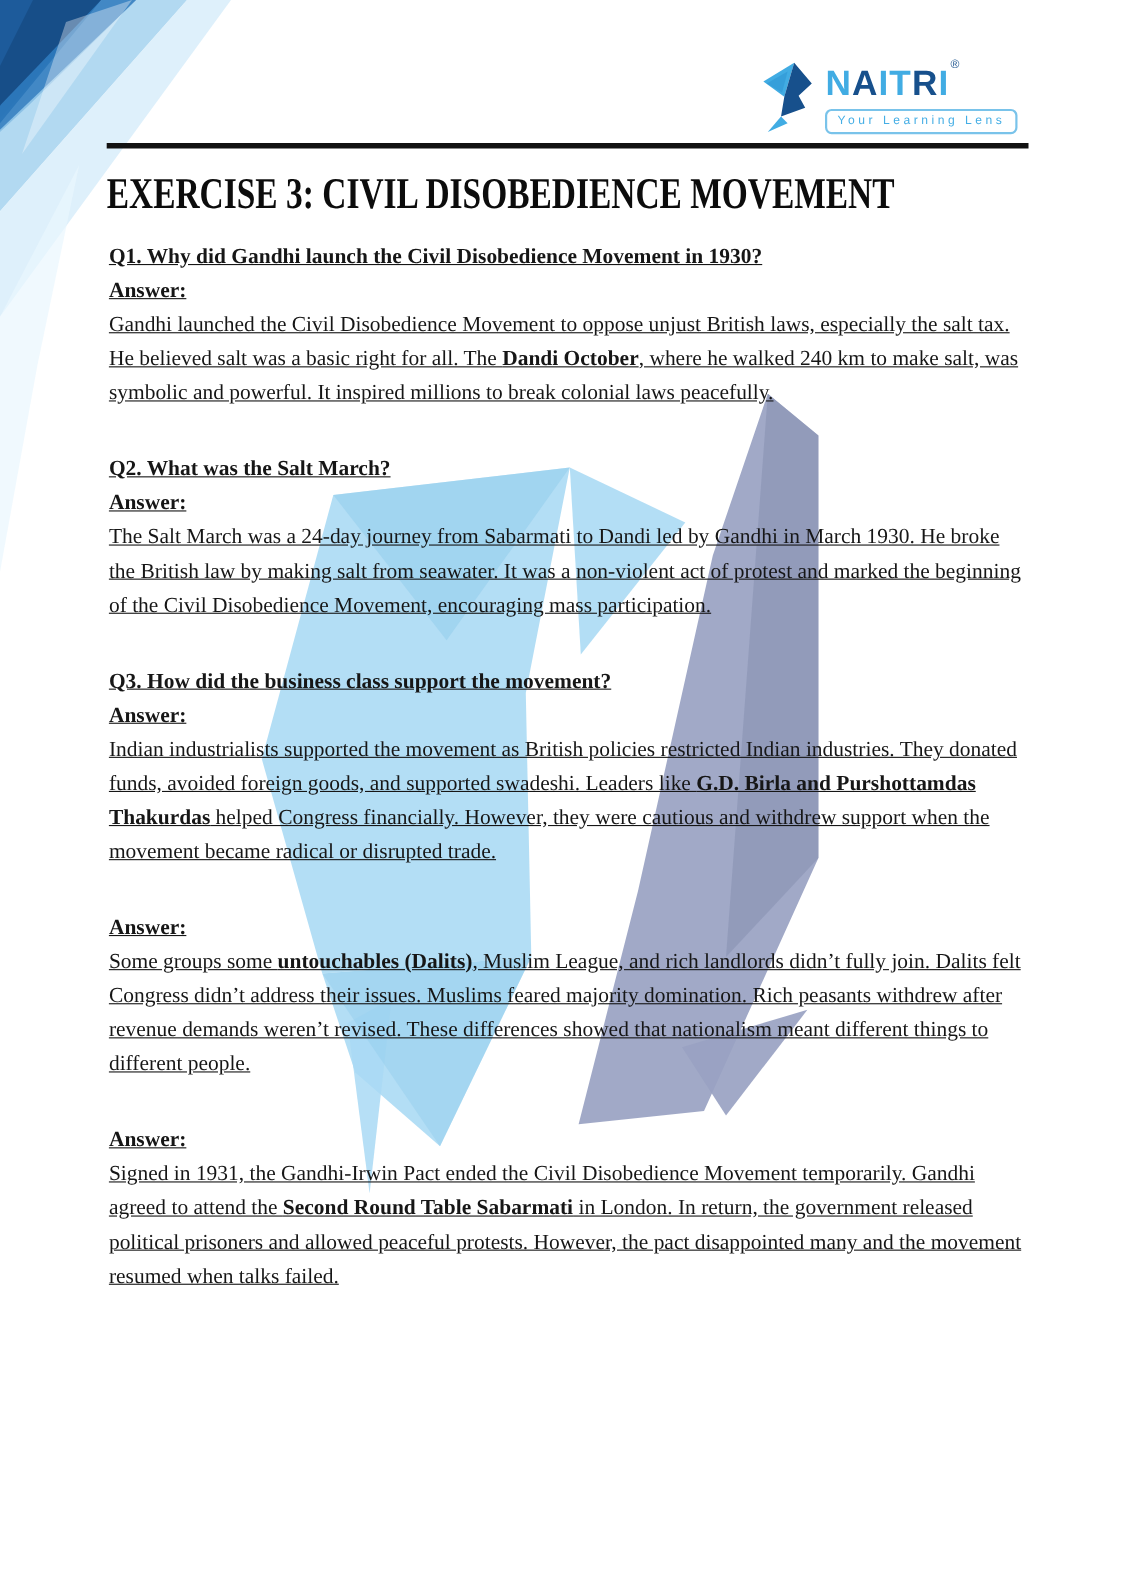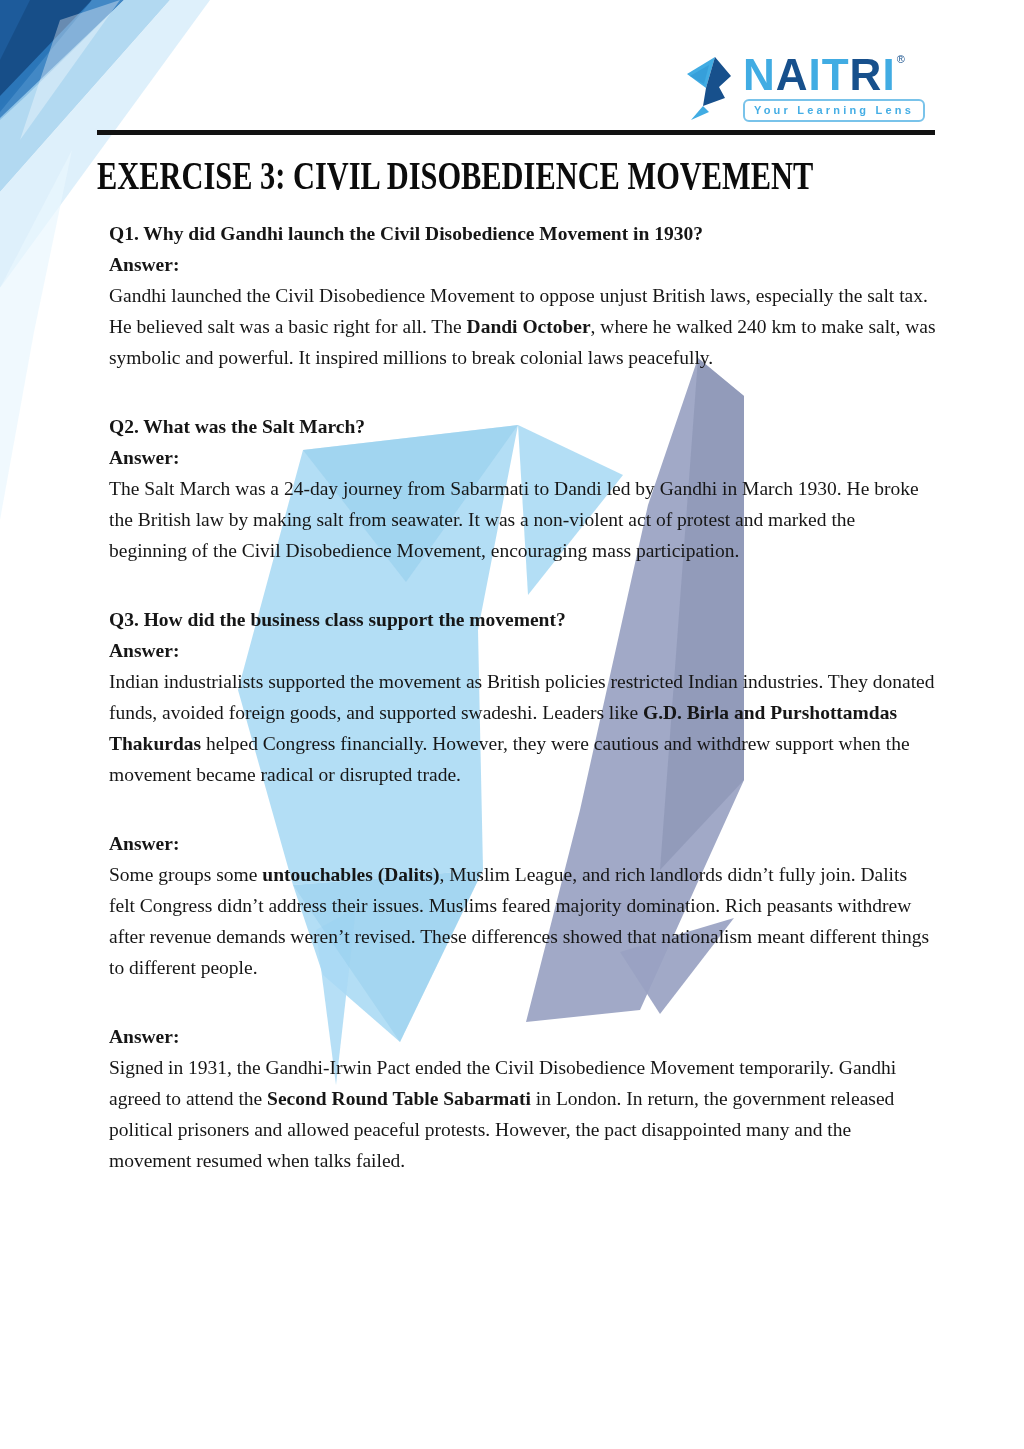--- a/index.html
+++ b/index.html
@@ -15,59 +15,59 @@
   .corner-decoration { top: 0; left: 0; z-index: 0; }
   
   .watermark { left: 228px; top: 330px; z-index: 0; }
   
   .logo { top: 54px; right: 99px; z-index: 2; display: flex; align-items: flex-start; gap: 10px; }
   .brand-col { display: flex; flex-direction: column; align-items: flex-start; }
   .brand-row { display: flex; align-items: flex-start; }
   .brand-word {
     font-family: "Liberation Sans", sans-serif;
     font-weight: bold;
-    font-size: 44px;
+    font-size: 32px;
     line-height: 42px;
     letter-spacing: 1px;
     white-space: nowrap;
   }
   .registered {
     font-family: "Liberation Sans", sans-serif;
     font-size: 11px;
     line-height: 11px;
     color: #17508c;
     margin-left: 1px;
   }
   .tagline-box {
     margin-top: 3px;
     border: 2px solid #79c3ea;
     border-radius: 6px;
     padding: 3px 9px 4px 9px;
     font-family: "Liberation Sans", sans-serif;
     font-size: 11px;
-    font-weight: 700;
+    font-weight: 400;
     letter-spacing: 3.2px;
     color: #45aee5;
     white-space: nowrap;
   }
   
   .header-rule { top: 130px; left: 97px; width: 838px; height: 5px; background: #121212; z-index: 2; }
   
   .content { top: 156px; left: 97px; width: 840px; z-index: 2; color: #161616; }
   .page-title {
     font-size: 40px;
     line-height: 40px;
     font-weight: bold;
     margin: 0 0 22px 0;
     white-space: nowrap;
     transform: scaleX(0.76);
     transform-origin: 0 50%;
     color: #0c0c0c;
   }
-  .qa { margin: 0 0 38px 12px; font-size: 19.5px; line-height: 31px; }
+  .qa { margin: 0 0 38px 2px; font-size: 19.5px; line-height: 31px; text-decoration: underline; }
   .qa .question   { margin: 0; font-weight: bold; font-size: 19.5px; line-height: 31px; }
   .qa .answer-label { margin: 0; font-weight: bold; }
   .qa .answer { margin: 0; text-align: left; }
   .qa .answer b { font-weight: bold; }
 </style>
 </head>
 <body>
 
 <svg class="layer corner-decoration" width="270" height="540" viewBox="0 0 270 540" aria-hidden="true">
   <polygon points="0,0 92,0 38,64 0,108" fill="#1d5b9b"></polygon>

